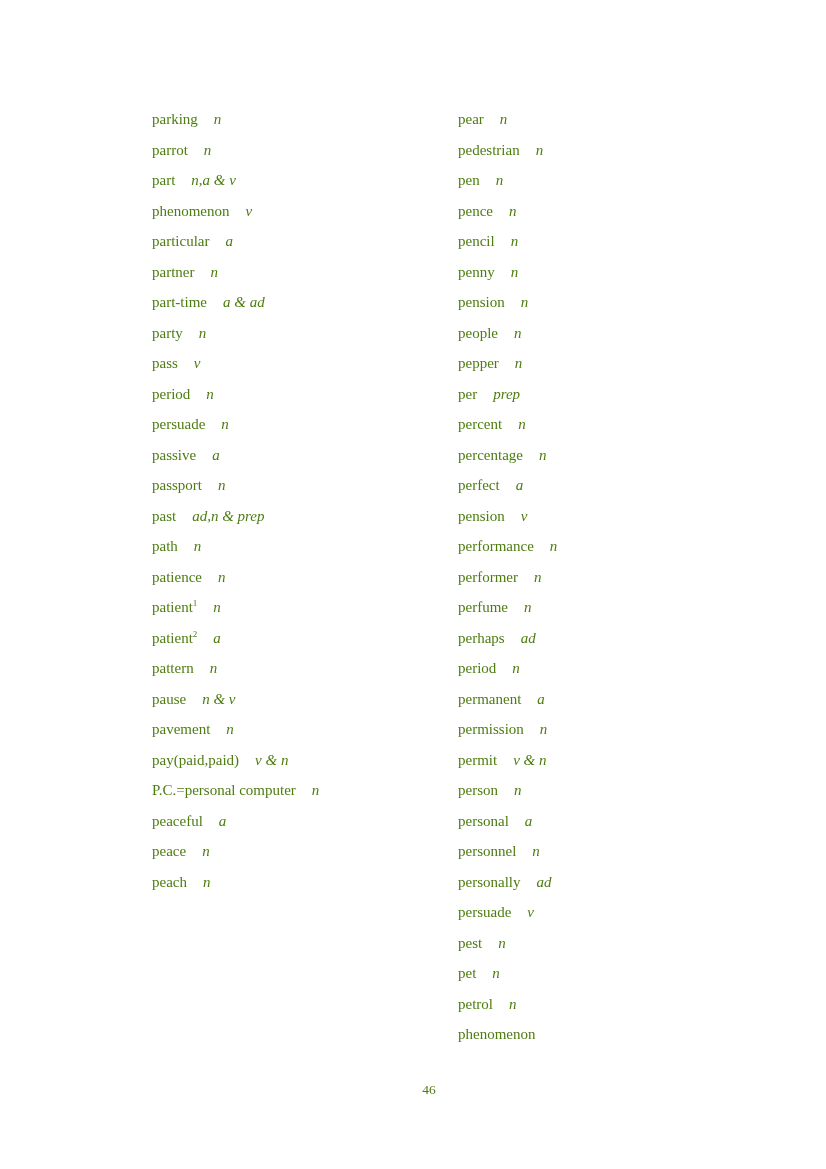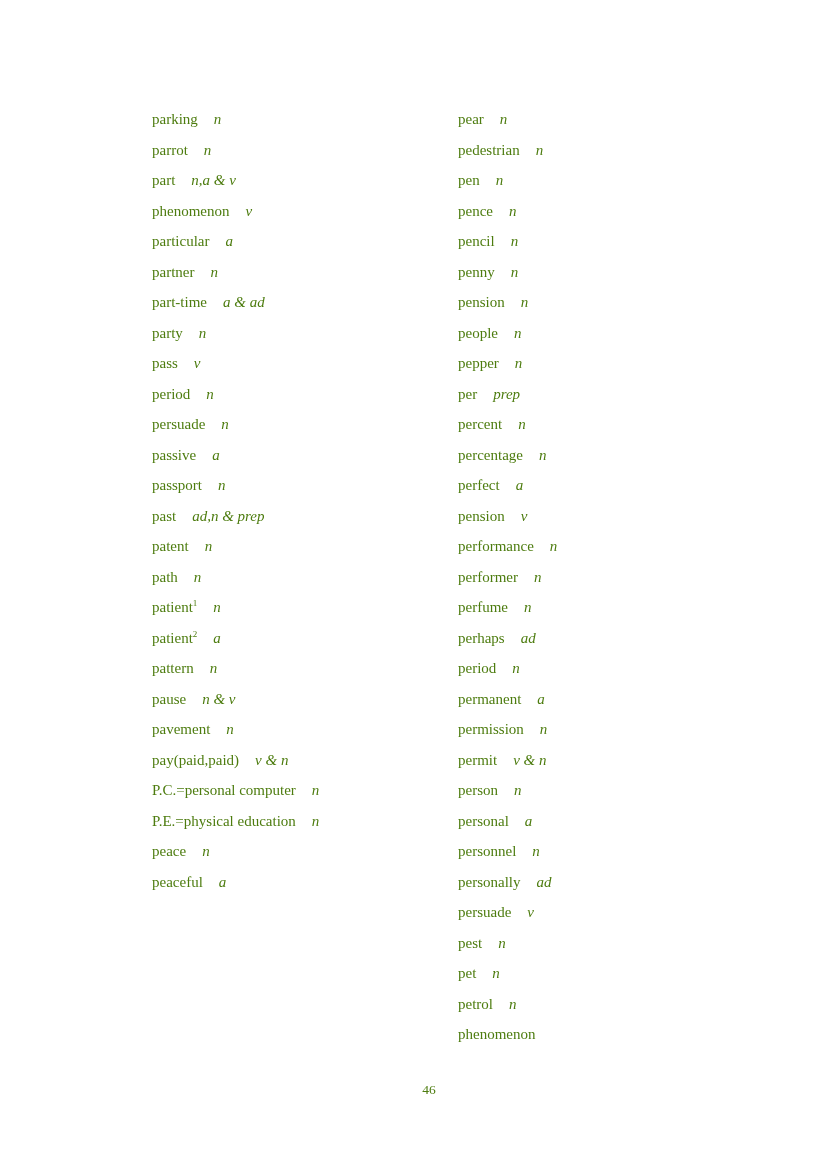--- a/index.html
+++ b/index.html
@@ -62,32 +62,32 @@
       <div class="entry"><span class="word">particular</span><span class="pos">a</span></div>
       <div class="entry"><span class="word">partner</span><span class="pos">n</span></div>
       <div class="entry"><span class="word">part-time</span><span class="pos">a &amp; ad</span></div>
       <div class="entry"><span class="word">party</span><span class="pos">n</span></div>
       <div class="entry"><span class="word">pass</span><span class="pos">v</span></div>
       <div class="entry"><span class="word">period</span><span class="pos">n</span></div>
       <div class="entry"><span class="word">persuade</span><span class="pos">n</span></div>
       <div class="entry"><span class="word">passive</span><span class="pos">a</span></div>
       <div class="entry"><span class="word">passport</span><span class="pos">n</span></div>
       <div class="entry"><span class="word">past</span><span class="pos">ad,n &amp; prep</span></div>
-      <div class="entry"><span class="word">patent</span><span class="pos">n</span></div>
       <div class="entry"><span class="word">path</span><span class="pos">n</span></div>
+      <div class="entry"><span class="word">patience</span><span class="pos">n</span></div>
       <div class="entry"><span class="word">patient<sup>1</sup></span><span class="pos">n</span></div>
       <div class="entry"><span class="word">patient<sup>2</sup></span><span class="pos">a</span></div>
       <div class="entry"><span class="word">pattern</span><span class="pos">n</span></div>
       <div class="entry"><span class="word">pause</span><span class="pos">n &amp; v</span></div>
       <div class="entry"><span class="word">pavement</span><span class="pos">n</span></div>
       <div class="entry"><span class="word">pay(paid,paid)</span><span class="pos">v &amp; n</span></div>
       <div class="entry"><span class="word">P.C.=personal computer</span><span class="pos">n</span></div>
-      <div class="entry"><span class="word">P.E.=physical education</span><span class="pos">n</span></div>
+      <div class="entry"><span class="word">peaceful</span><span class="pos">a</span></div>
       <div class="entry"><span class="word">peace</span><span class="pos">n</span></div>
-      <div class="entry"><span class="word">peaceful</span><span class="pos">a</span></div>
+      <div class="entry"><span class="word">peach</span><span class="pos">n</span></div>
     </div>
   <div class="column column-right">
       <div class="entry"><span class="word">pear</span><span class="pos">n</span></div>
       <div class="entry"><span class="word">pedestrian</span><span class="pos">n</span></div>
       <div class="entry"><span class="word">pen</span><span class="pos">n</span></div>
       <div class="entry"><span class="word">pence</span><span class="pos">n</span></div>
       <div class="entry"><span class="word">pencil</span><span class="pos">n</span></div>
       <div class="entry"><span class="word">penny</span><span class="pos">n</span></div>
       <div class="entry"><span class="word">pension</span><span class="pos">n</span></div>
       <div class="entry"><span class="word">people</span><span class="pos">n</span></div>

